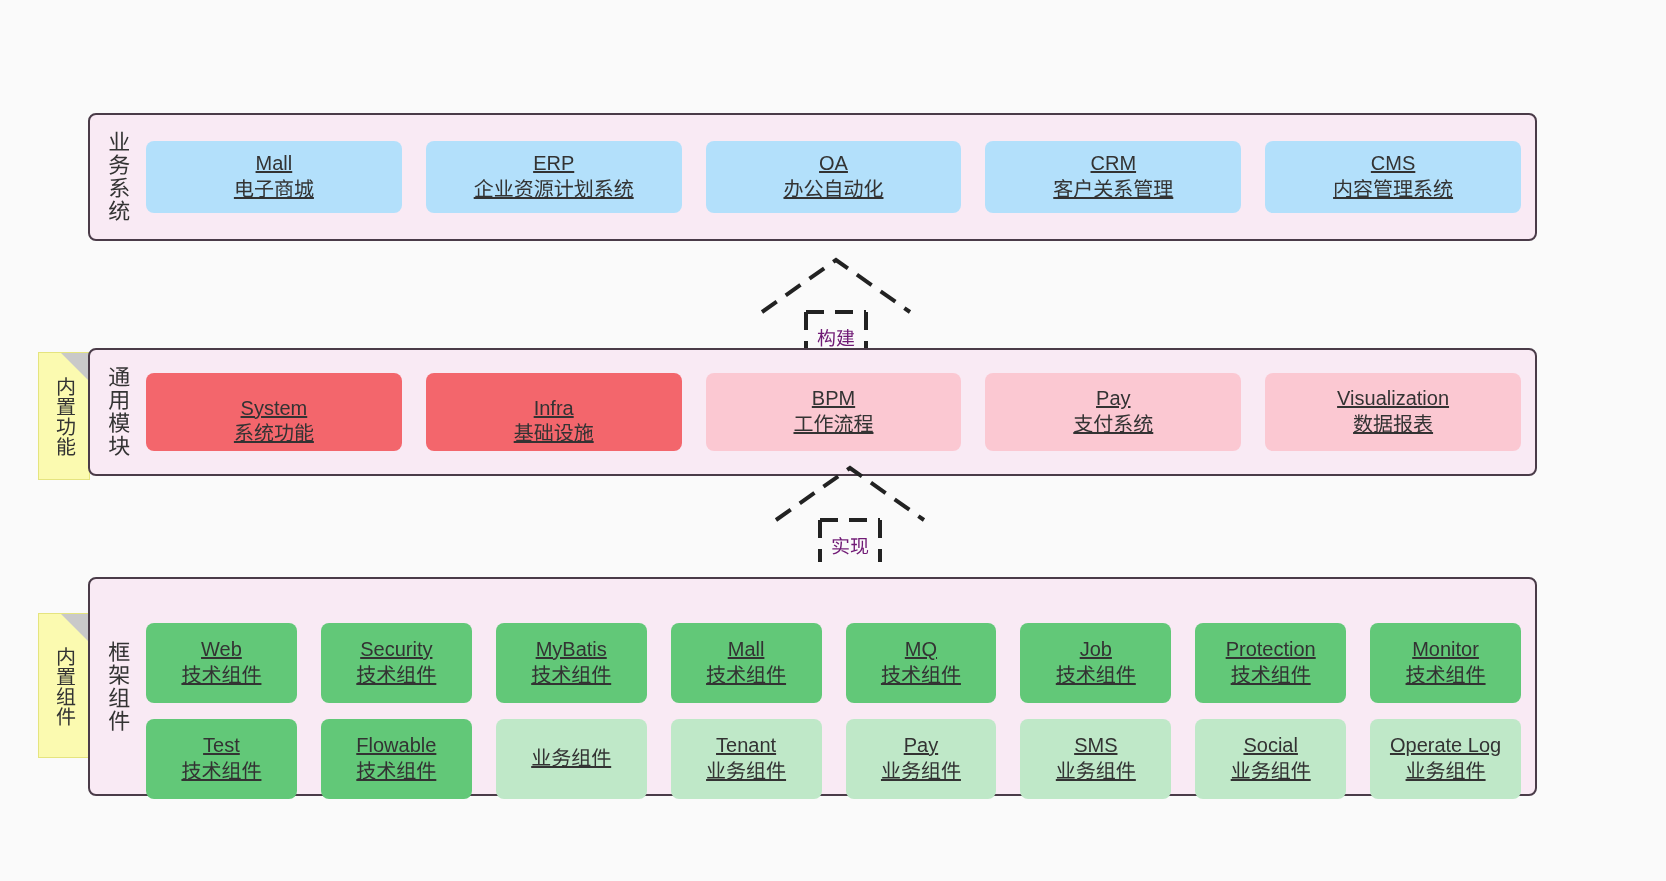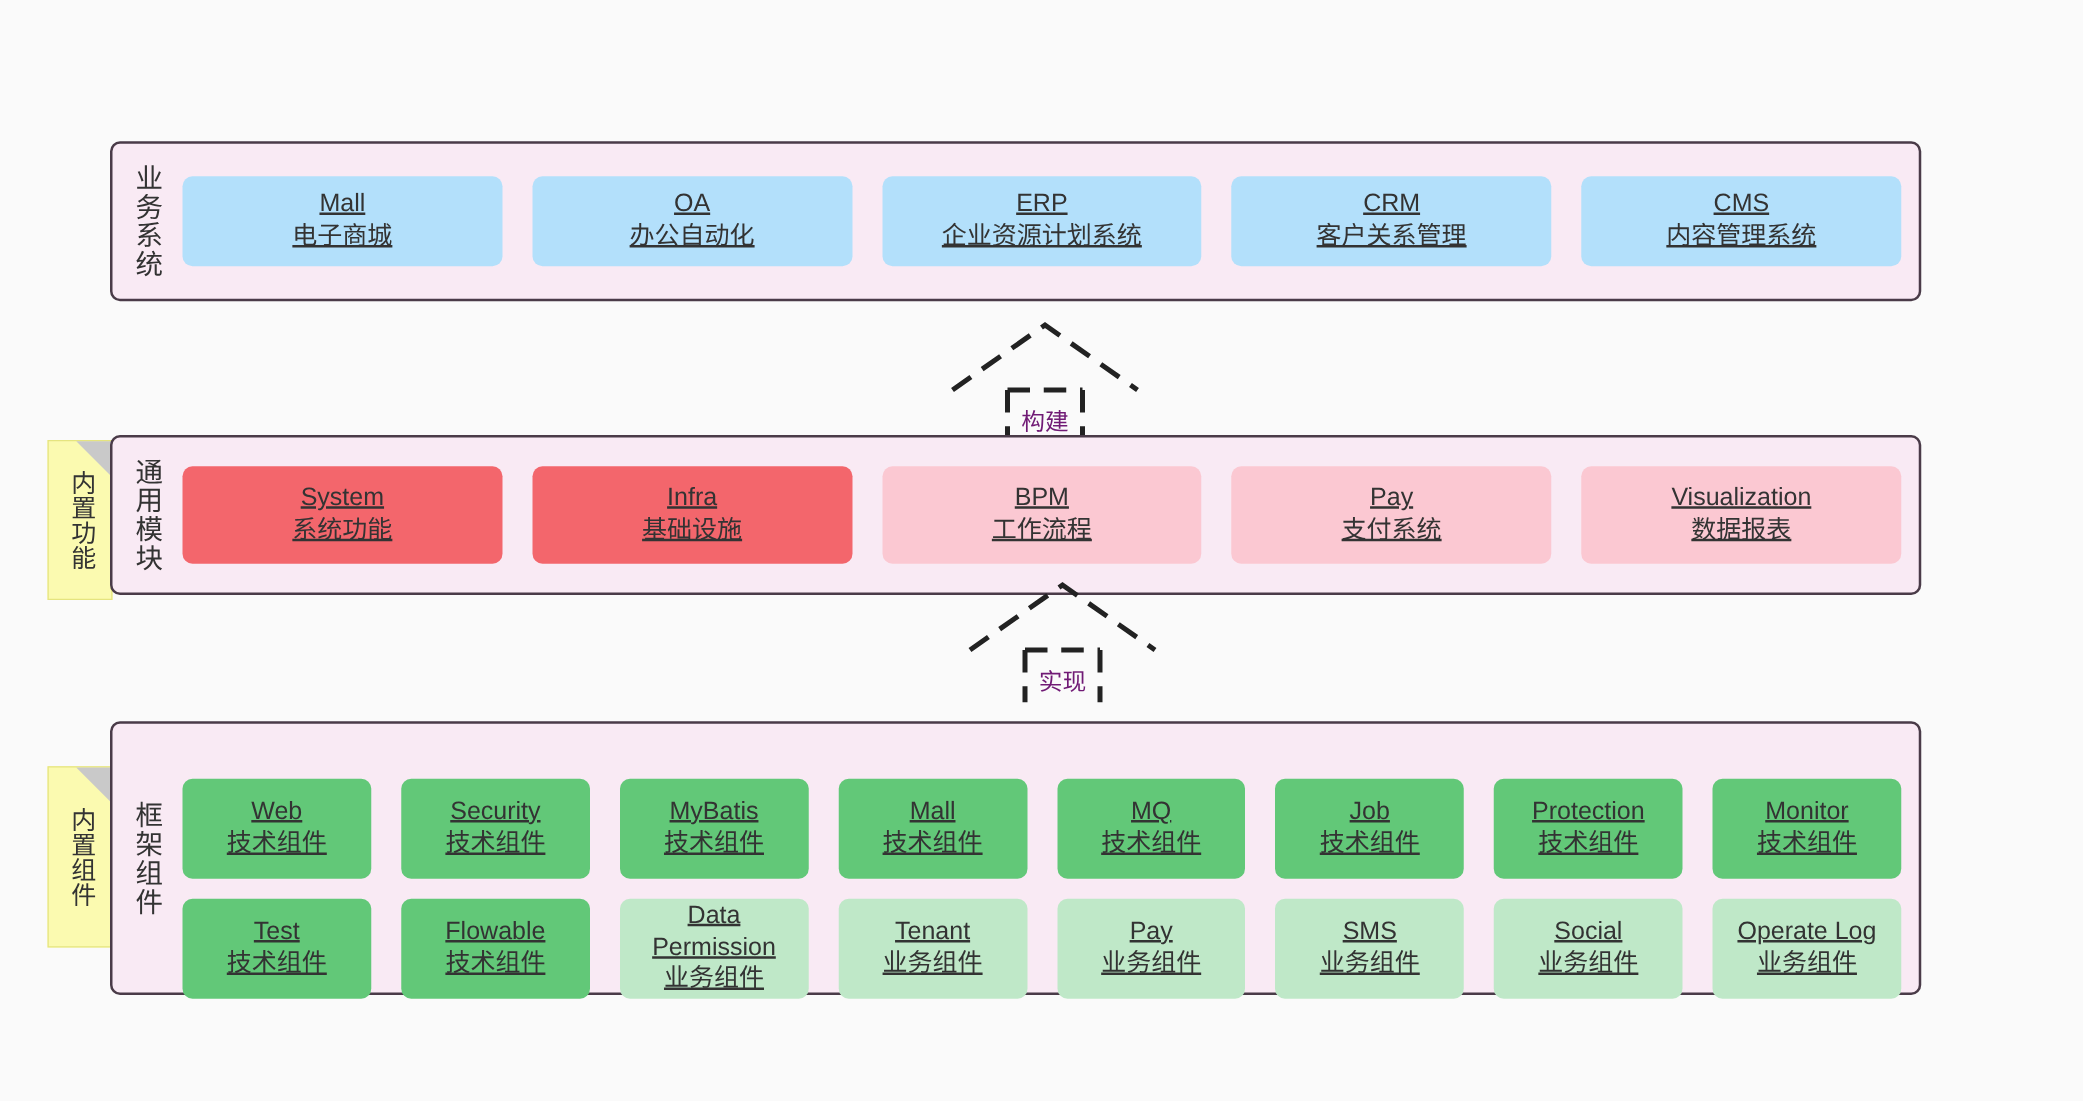--- a/index.html
+++ b/index.html
@@ -77,21 +77,21 @@
     color: #333;
     box-sizing: border-box;
     padding: 4px 6px;
     user-select: none;
     text-decoration: underline;
   }
   .cell .ln { display: block; }
 
   
   .c-blue      { background: #b3e0fb; }
-  .c-red       { background: #f3666c; }
+  .c-red       { background: #f3666c; justify-content: flex-end; }
   .c-pink      { background: #fbc8d2; }
   .c-green     { background: #62c878; }
   .c-greenlite { background: #bfe8c8; }
 
   
   #layer-business  { left: 88px;  top: 113px; width: 1449px; height: 128px; }
   #layer-business .cell { height: 72px; }
 
   #layer-common    { left: 88px;  top: 348px; width: 1449px; height: 128px; }
   #layer-common .cell { height: 78px; }
@@ -158,26 +158,26 @@
 
   <div class="layer" id="layer-business">
     <div class="layer-title">业务系统</div>
     <div class="layer-body">
       <div class="row">
         <div class="cell c-blue">
           <span class="ln">Mall</span>
           <span class="ln">电子商城</span>
         </div>
         <div class="cell c-blue">
+          <span class="ln">ERP</span>
+          <span class="ln">企业资源计划系统</span>
+        </div>
+        <div class="cell c-blue">
           <span class="ln">OA</span>
           <span class="ln">办公自动化</span>
-        </div>
-        <div class="cell c-blue">
-          <span class="ln">ERP</span>
-          <span class="ln">企业资源计划系统</span>
         </div>
         <div class="cell c-blue">
           <span class="ln">CRM</span>
           <span class="ln">客户关系管理</span>
         </div>
         <div class="cell c-blue">
           <span class="ln">CMS</span>
           <span class="ln">内容管理系统</span>
         </div>
       </div>
@@ -278,21 +278,20 @@
       <div class="row">
         <div class="cell c-green">
           <span class="ln">Test</span>
           <span class="ln">技术组件</span>
         </div>
         <div class="cell c-green">
           <span class="ln">Flowable</span>
           <span class="ln">技术组件</span>
         </div>
         <div class="cell c-greenlite">
-          <span class="ln">Data Permission</span>
           <span class="ln">业务组件</span>
         </div>
         <div class="cell c-greenlite">
           <span class="ln">Tenant</span>
           <span class="ln">业务组件</span>
         </div>
         <div class="cell c-greenlite">
           <span class="ln">Pay</span>
           <span class="ln">业务组件</span>
         </div>

